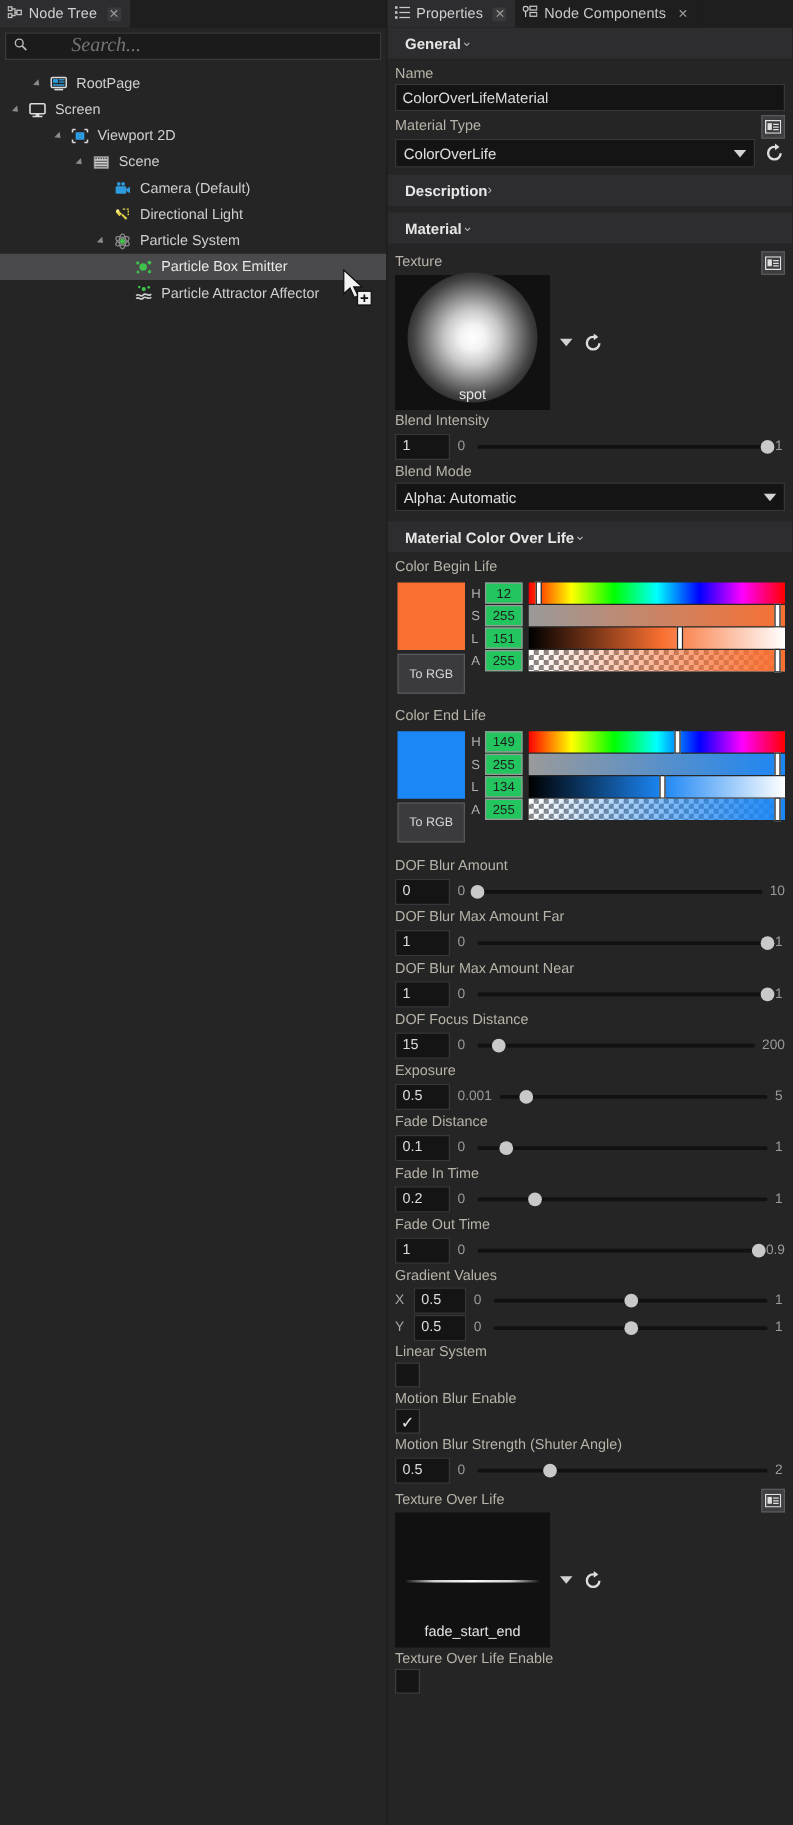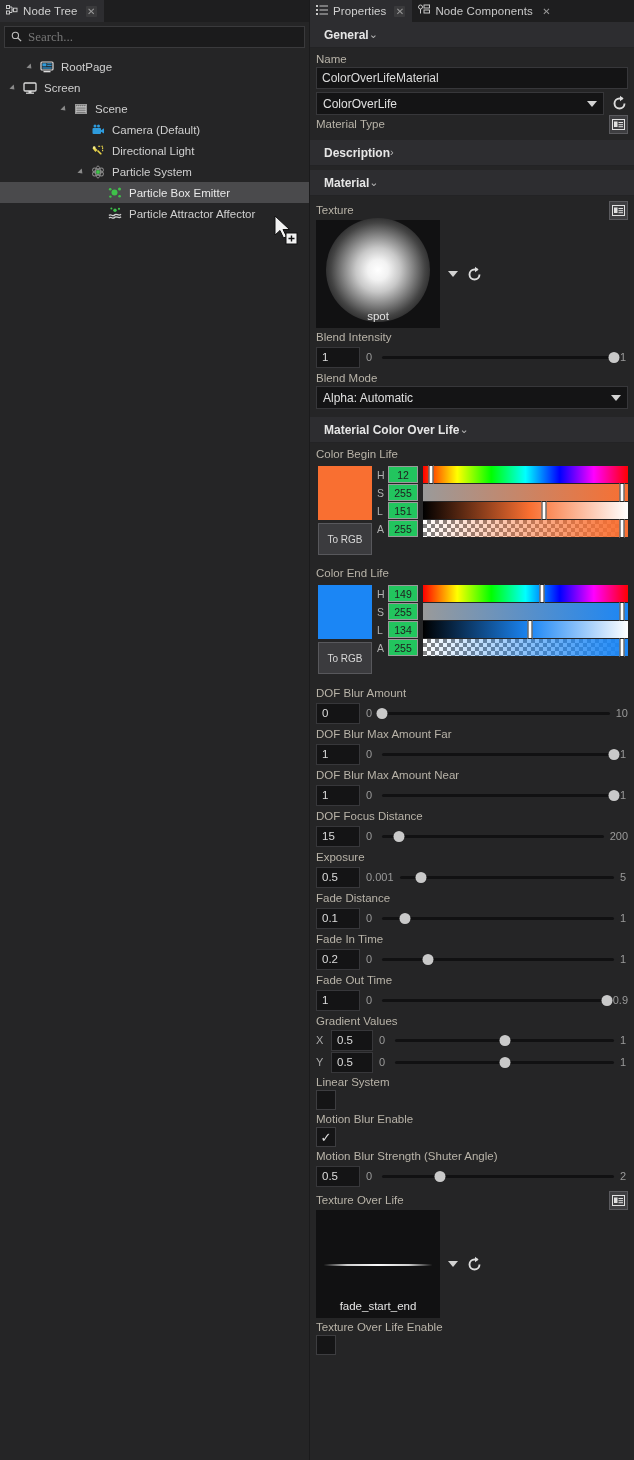--- a/index.html
+++ b/index.html
@@ -41,22 +41,22 @@
   .tabfill { flex: 1; background: #1e1e1f; }
 
   .search-wrap {
     margin: 4px 4px 0 4px; height: 22px;
     background: #1b1b1c; border: 1px solid #3a3a3c;
     display: flex; align-items: center; padding: 0 6px; gap: 6px;
     flex: 0 0 22px;
   }
   .search-input {
     background: transparent; border: none; outline: none;
-    color: #7d7d7d; font-size: 13px; 
-    font-family: "Liberation Serif", serif; flex: 1;
+    color: #7d7d7d; font-size: 16px; font-style: italic;
+    font-family: "Liberation Serif", serif; flex: 1; margin-left: 29px;
   }
 
   .tree { margin-top: 8px; flex: 1; overflow: hidden; font-size: 11.5px; }
   .tree-row {
     height: 21px; display: flex; align-items: center;
     color: #c8c8c8; position: relative;
   }
   .tree-row.selected { background: #4a4a4c; }
   .tree-row.selected .tree-label { color: #e8e8e8; }
   .tw { width: 14px; height: 21px; display: flex; align-items: center; justify-content: center; }
@@ -249,20 +249,33 @@
           <div class="arrow"></div>
         </div>
         <div class="ic">
           <svg width="16" height="16" viewBox="0 0 16 16">
             <rect x="2" y="3" width="12" height="8" rx="1" fill="none" stroke="#dcdcdc" stroke-width="1.3"></rect>
             <rect x="6.5" y="11" width="3" height="2" fill="#dcdcdc"></rect>
             <rect x="4" y="12.6" width="8" height="1.2" fill="#dcdcdc"></rect>
           </svg>
         </div>
         <span class="tree-label">Screen</span>
+      </div>
+      <div class="tree-row">
+        <div style="width:40px"></div>
+        <div class="tw">
+          <div class="arrow"></div>
+        </div>
+        <div class="ic">
+          <svg width="16" height="16" viewBox="0 0 16 16">
+            <path d="M2 2.5 L2 5 M2 2.5 L4.5 2.5 M14 2.5 L11.5 2.5 M14 2.5 L14 5 M2 13 L2 10.5 M2 13 L4.5 13 M14 13 L14 10.5 M14 13 L11.5 13" stroke="#dcdcdc" stroke-width="1.2" fill="none"></path>
+            <rect x="4.5" y="4.8" width="7" height="6" fill="#2e9bdc"></rect>
+          </svg>
+        </div>
+        <span class="tree-label">Viewport 2D</span>
       </div>
       <div class="tree-row">
         <div style="width:57px"></div>
         <div class="tw">
           <div class="arrow"></div>
         </div>
         <div class="ic">
           <svg width="16" height="16" viewBox="0 0 16 16">
             <rect x="2.5" y="3.5" width="11" height="9" fill="#d6d6d6" stroke="#9a9a9a"></rect>
             <g fill="#4a4a4a">
@@ -395,44 +408,44 @@
       <span class="sec-title">General</span>
       <span class="chev">⌄</span>
     </div>
 
     <div class="fld">
       <span class="lbl">Name</span>
       <input class="txtinput" type="text" value="ColorOverLifeMaterial" style="">
     </div>
 
     <div class="fld">
-      <div class="row-h" style="gap:7px;">
-        <div class="ddl flex1">
-          <span class="cap">ColorOverLife</span>
-          <span class="caret"></span>
-        </div>
-        <span class="reset-ic">
-          <svg width="17" height="17" viewBox="0 0 17 17">
-            <path d="M13.5 8.5 A5 5 0 1 1 8.5 3.5 L11.5 3.5" fill="none" stroke="#dcdcdc" stroke-width="1.9"></path>
-            <path d="M9 0.8 L12.6 3.5 L9 6.2 Z" fill="#dcdcdc"></path>
-          </svg>
-        </span>
-      </div>
       <div class="row-h">
         <span class="lbl flex1">Material Type</span>
         <span class="iconbtn">
           <svg width="13" height="11" viewBox="0 0 13 11">
             <rect x="0.5" y="0.5" width="12" height="10" fill="none" stroke="#e0e0e0"></rect>
             <rect x="2" y="2.5" width="3.5" height="5.5" fill="#e0e0e0"></rect>
             <rect x="6.5" y="3" width="4.5" height="1" fill="#e0e0e0"></rect>
             <rect x="6.5" y="5.2" width="4.5" height="1" fill="#e0e0e0"></rect>
             <rect x="6.5" y="7.2" width="4.5" height="1" fill="#e0e0e0"></rect>
           </svg>
         </span>
       </div>
+      <div class="row-h" style="gap:7px;">
+        <div class="ddl flex1">
+          <span class="cap">ColorOverLife</span>
+          <span class="caret"></span>
+        </div>
+        <span class="reset-ic">
+          <svg width="17" height="17" viewBox="0 0 17 17">
+            <path d="M13.5 8.5 A5 5 0 1 1 8.5 3.5 L11.5 3.5" fill="none" stroke="#dcdcdc" stroke-width="1.9"></path>
+            <path d="M9 0.8 L12.6 3.5 L9 6.2 Z" fill="#dcdcdc"></path>
+          </svg>
+        </span>
+      </div>
     </div>
 
     <div class="sec-header" style="margin-top:6px;">
       <span class="sec-title">Description</span>
       <span class="chev">›</span>
     </div>
 
     <div class="sec-header" style="margin-top:4px;">
       <span class="sec-title">Material</span>
       <span class="chev">⌄</span>

